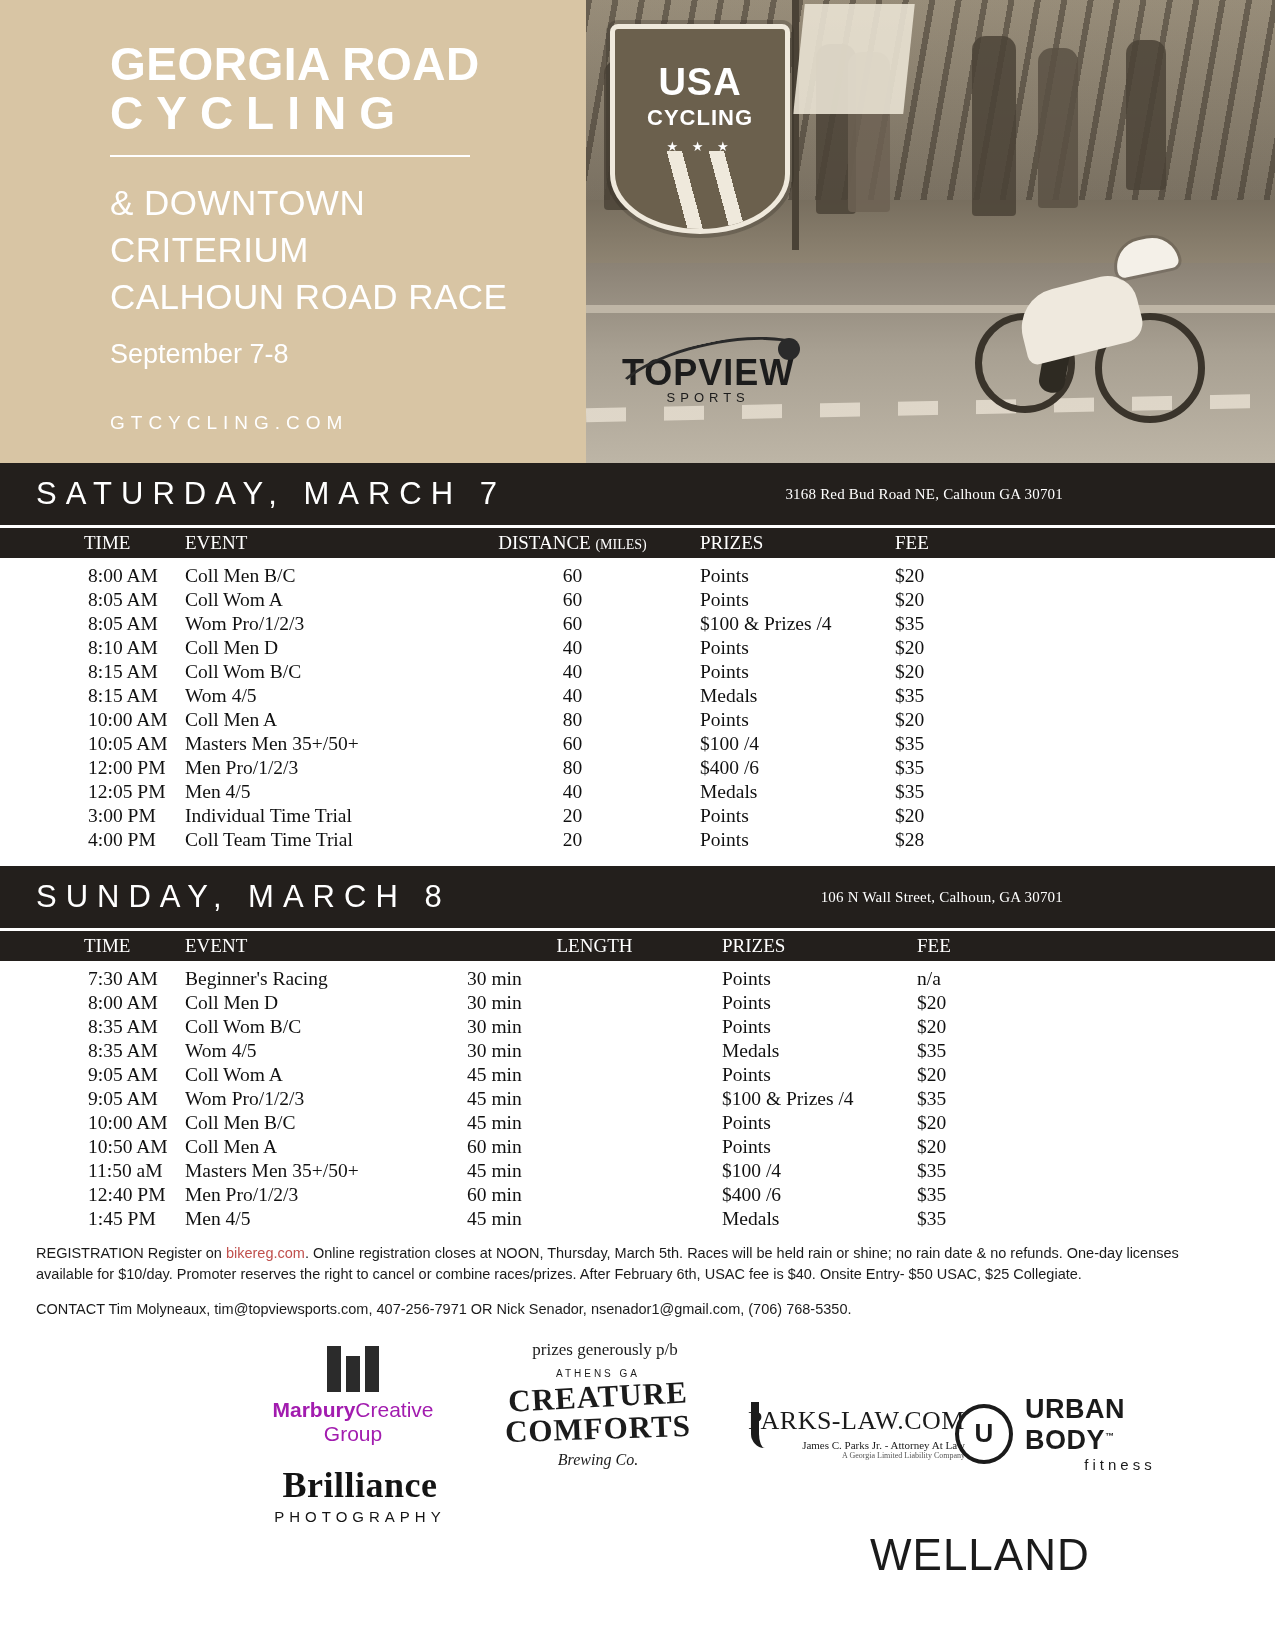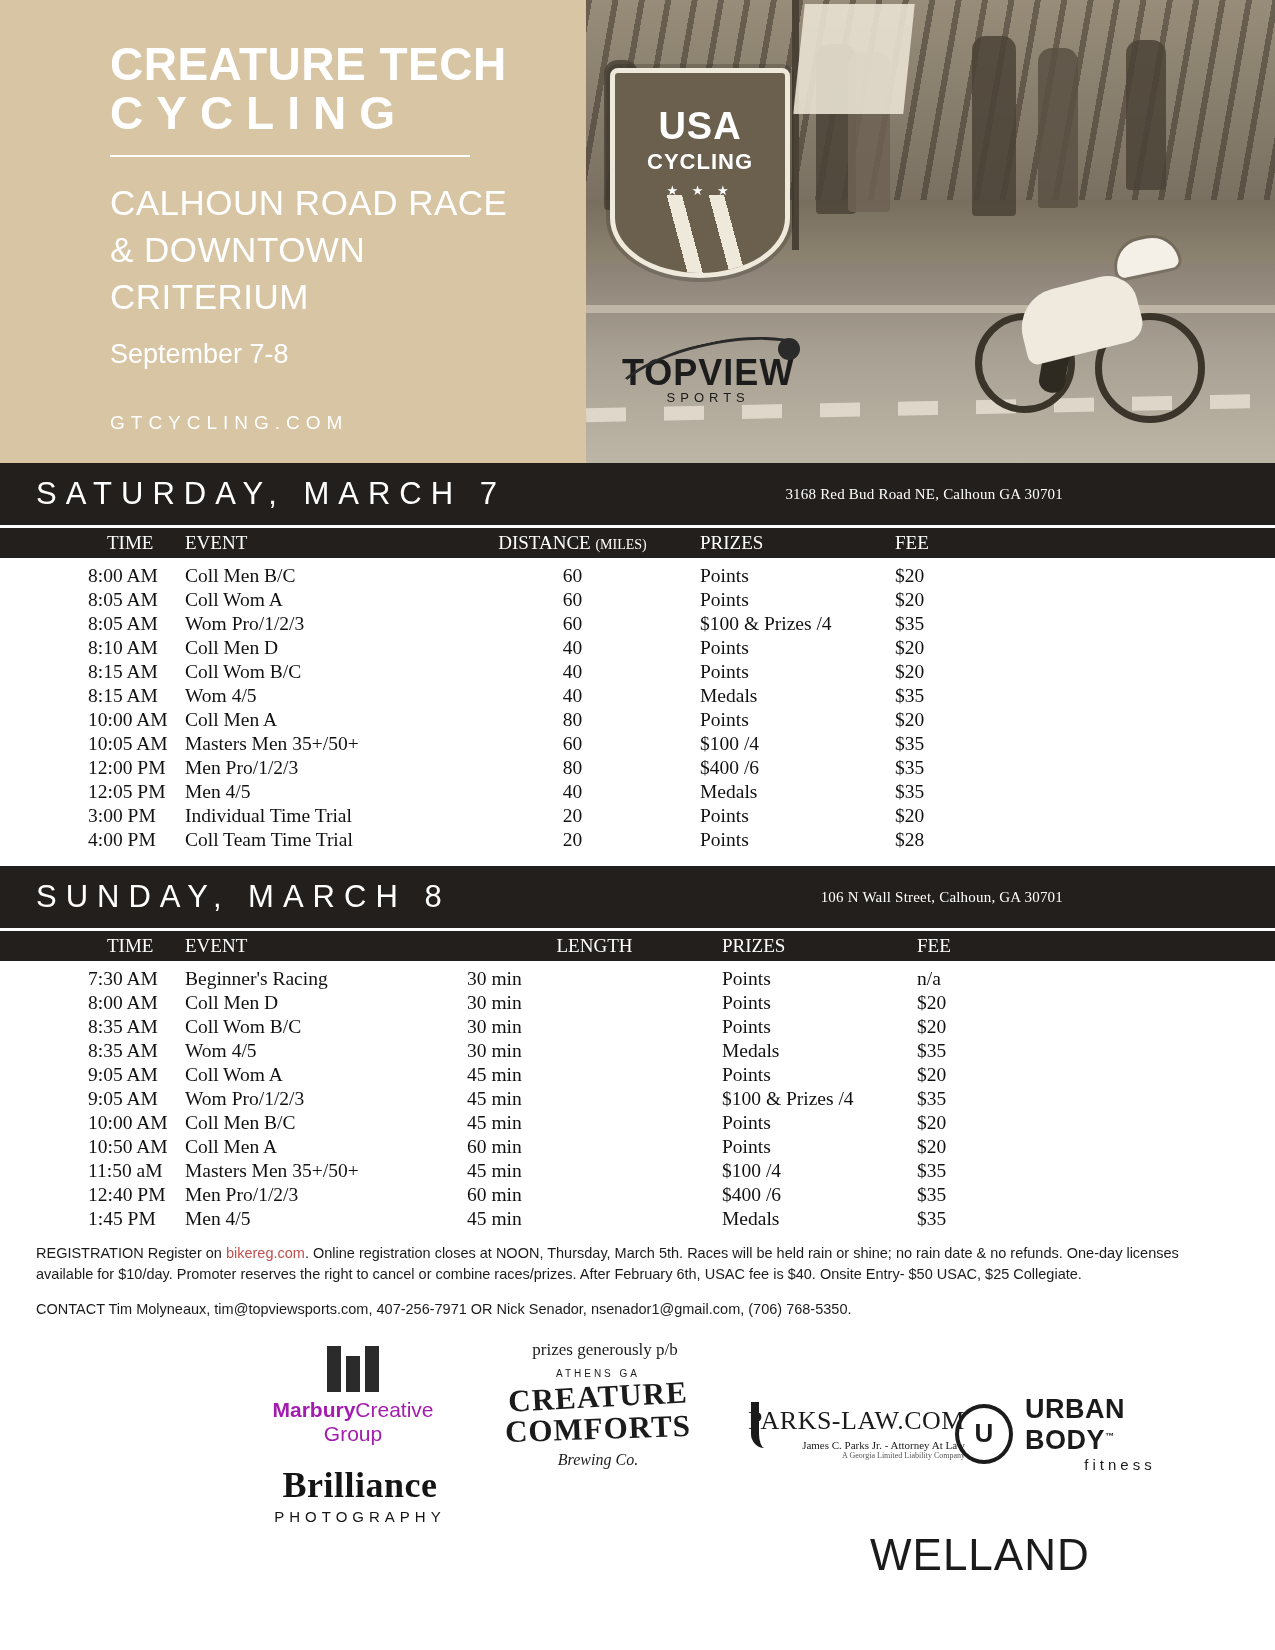--- a/index.html
+++ b/index.html
@@ -149,21 +149,20 @@
     left: 24px; top: 24px;
     width: 180px; height: 210px;
     background: #6b604d;
     border: 5px solid #efe9dc;
     border-radius: 8px 8px 90px 90px / 8px 8px 60px 60px;
     box-shadow: 0 0 0 4px rgba(40,35,28,.25);
     color: #fff;
     text-align: center;
     box-sizing: border-box;
     padding-top: 34px;
-    margin-top: 44px;
   }
   .usac-badge .usa {
     font-size: 38px; font-weight: bold; letter-spacing: 1px; line-height: 1;
   }
   .usac-badge .cyc {
     font-size: 22px; font-weight: bold; letter-spacing: 1px; margin-top: 4px;
   }
   .usac-badge .stars {
     font-size: 13px; letter-spacing: 5px; margin-top: 8px;
   }
@@ -252,21 +251,21 @@
     display: flex;
     align-items: center;
     height: 24px;
   }
   .c-time   { width: 185px; padding-left: 88px; box-sizing: border-box; }
   .c-event  { width: 260px; }
   .c-dist   { width: 255px; text-align: center; }
   .c-prize  { width: 195px; }
   .c-fee    { width: 120px; }
 
-  .head .c-time  { padding-left: 107px; }
+  .head .c-time  { padding-left: 84px; }
   .head .c-event { }
   .head .c-dist  { text-align: center; }
   .sub-miles { font-size: 14px; }
 
   .gap { height: 14px; }
 
   
   .notes {
     padding: 12px 36px 0 36px;
     font-size: 14.5px;
@@ -341,25 +340,25 @@
   .urban .tm { font-size: 9px; vertical-align: super; }
 
   .welland { left: 870px; top: 196px; font-size: 44px; color: #1b1b1b; letter-spacing: 1px; }
 </style>
 </head>
 <body>
 
 <div class="header">
 
   <div class="header-left">
-    <h1 class="title-main">CREATURE TECH</h1>
+    <h1 class="title-main">GEORGIA ROAD</h1>
     <h1 class="title-sub">CYCLING</h1>
     <hr class="rule">
+    <p class="race-name">&amp; DOWNTOWN CRITERIUM</p>
     <p class="race-name">CALHOUN ROAD RACE</p>
-    <p class="race-name">&amp; DOWNTOWN CRITERIUM</p>
     <p class="dates">September 7-8</p>
     <p class="website">GTCYCLING.COM</p>
   </div>
 
   <div class="header-right">
     <div class="photo-trees"></div>
     <div class="photo-road"></div>
     <div class="curb"></div>
     <div class="road-line"></div>
 

